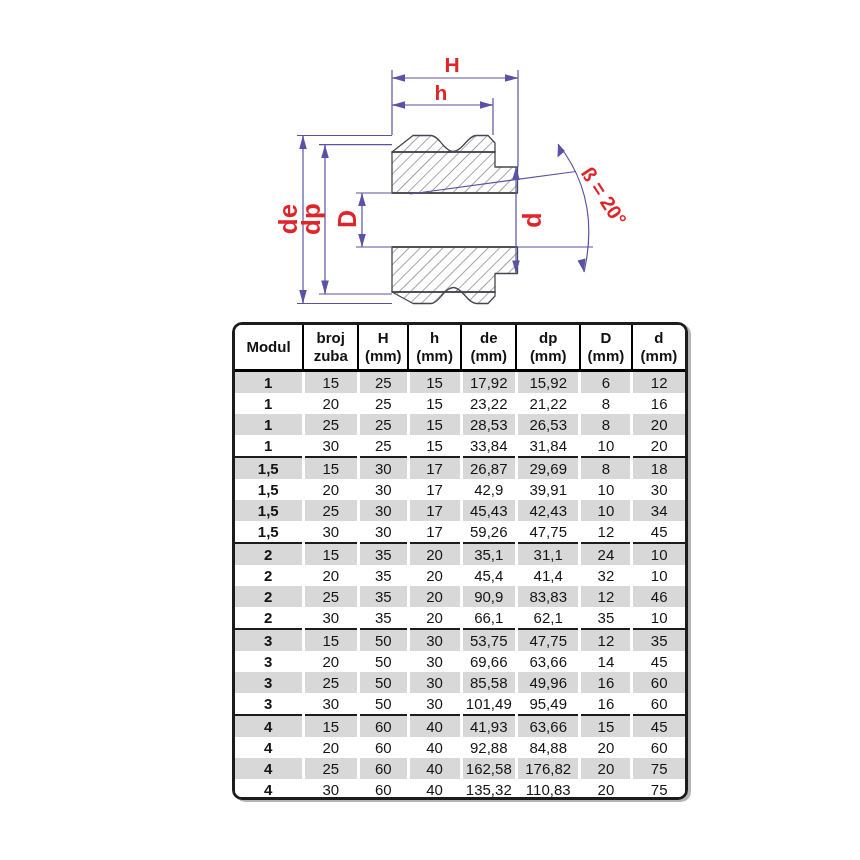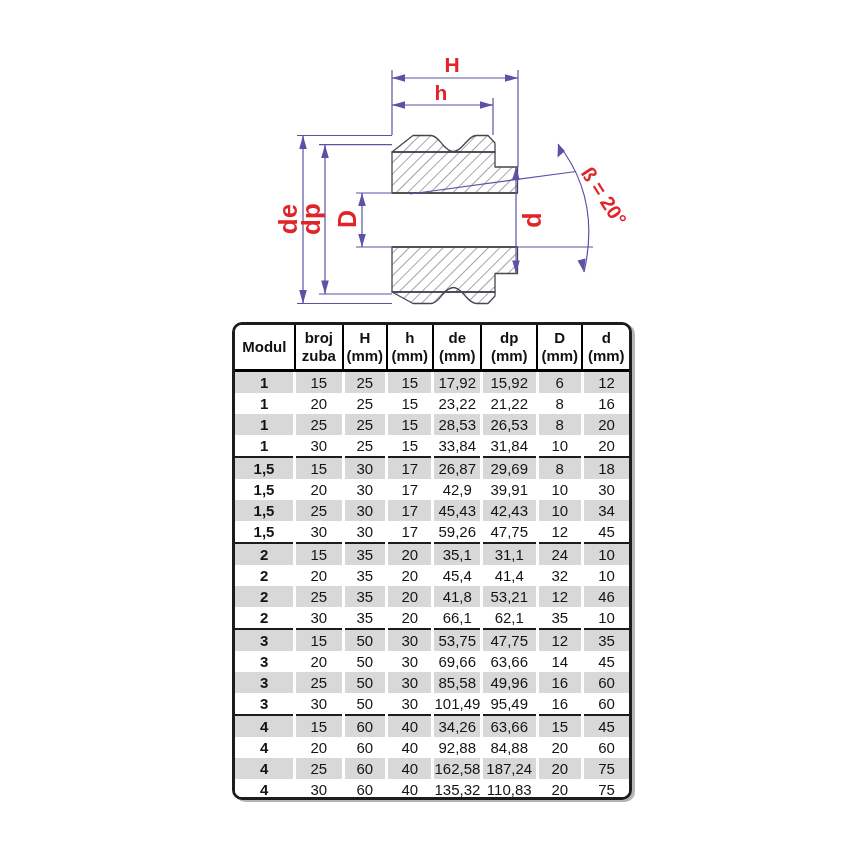--- a/index.html
+++ b/index.html
@@ -2,21 +2,21 @@
 <html><head>
 <meta charset="utf-8">
 <style>
   html,body{margin:0;padding:0;background:#fff;}
   #page{position:relative;width:860px;height:860px;background:#ffffff;overflow:hidden;
         font-family:"Liberation Sans",sans-serif;}
   
   #drawing{position:absolute;left:0;top:0;}
   
   #table-wrap{
-    position:absolute;left:232px;top:322px;width:400px;height:478px;
+    position:absolute;left:232px;top:322px;width:456px;height:478px;
     box-sizing:border-box;border:3px solid #1c1c1c;border-radius:10px;
     background:#ffffff;overflow:hidden;
     box-shadow:3px 2px 0 #b5b5b5;
   }
   table#gear-table{
     width:100%;height:100%;border-collapse:collapse;table-layout:fixed;
   }
   #gear-table th{
     font-size:15px;font-weight:bold;color:#111;text-align:center;vertical-align:middle;
     line-height:1.2;padding:2px 0;background:#fff;
@@ -237,22 +237,22 @@
             <td class="col-4">45,4</td>
             <td class="col-5">41,4</td>
             <td class="col-6">32</td>
             <td class="col-7">10</td>
           </tr>
           <tr>
             <td class="col-0">2</td>
             <td class="col-1">25</td>
             <td class="col-2">35</td>
             <td class="col-3">20</td>
-            <td class="col-4">41,8</td>
-            <td class="col-5">53,21</td>
+            <td class="col-4">90,9</td>
+            <td class="col-5">83,83</td>
             <td class="col-6">12</td>
             <td class="col-7">46</td>
           </tr>
           <tr class="group-end">
             <td class="col-0">2</td>
             <td class="col-1">30</td>
             <td class="col-2">35</td>
             <td class="col-3">20</td>
             <td class="col-4">66,1</td>
             <td class="col-5">62,1</td>
@@ -297,42 +297,42 @@
             <td class="col-4">101,49</td>
             <td class="col-5">95,49</td>
             <td class="col-6">16</td>
             <td class="col-7">60</td>
           </tr>
           <tr>
             <td class="col-0">4</td>
             <td class="col-1">15</td>
             <td class="col-2">60</td>
             <td class="col-3">40</td>
-            <td class="col-4">34,26</td>
+            <td class="col-4">41,93</td>
             <td class="col-5">63,66</td>
             <td class="col-6">15</td>
             <td class="col-7">45</td>
           </tr>
           <tr>
             <td class="col-0">4</td>
             <td class="col-1">20</td>
             <td class="col-2">60</td>
             <td class="col-3">40</td>
             <td class="col-4">92,88</td>
             <td class="col-5">84,88</td>
             <td class="col-6">20</td>
             <td class="col-7">60</td>
           </tr>
           <tr>
             <td class="col-0">4</td>
             <td class="col-1">25</td>
             <td class="col-2">60</td>
             <td class="col-3">40</td>
             <td class="col-4">162,58</td>
-            <td class="col-5">187,24</td>
+            <td class="col-5">176,82</td>
             <td class="col-6">20</td>
             <td class="col-7">75</td>
           </tr>
           <tr>
             <td class="col-0">4</td>
             <td class="col-1">30</td>
             <td class="col-2">60</td>
             <td class="col-3">40</td>
             <td class="col-4">135,32</td>
             <td class="col-5">110,83</td>

